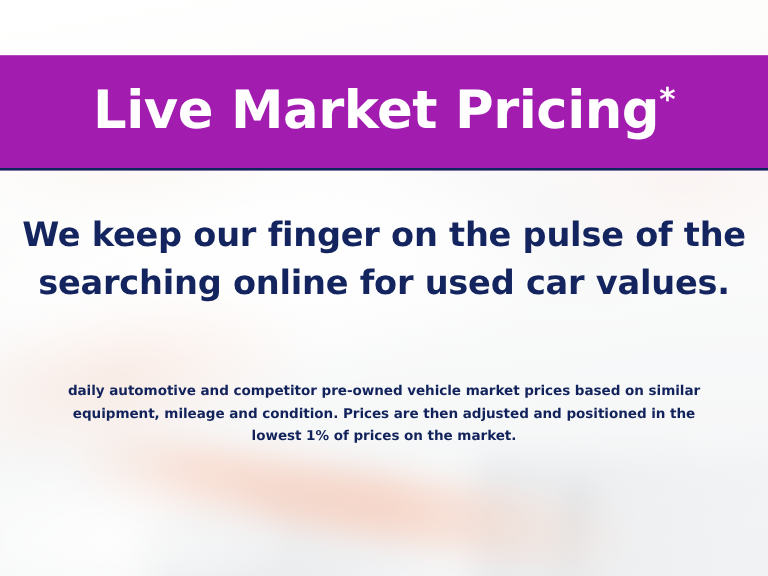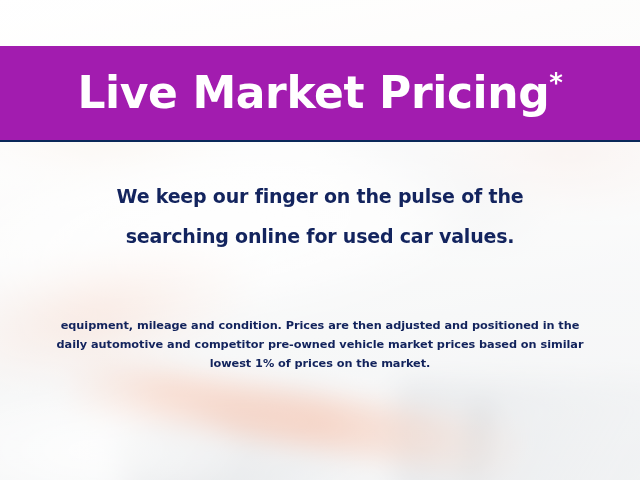--- a/index.html
+++ b/index.html
@@ -170,24 +170,24 @@
     <div class="blob b-white-low"></div>
   </div>
   <div class="bg-layer bg-wash"></div>
 
   <div class="header-bar">
     <div class="header-title">
       <span>Live Market Pricing</span><span class="star">*</span>
     </div>
   </div>
 
-  <div class="headline" style="font-size: 19px;">
+  <div class="headline" style="font-size: 28px;">
     <span class="hl-line">We keep our finger on the pulse of the</span>
     <span class="hl-line">searching online for used car values.</span>
   </div>
 
   <div class="fineprint" style="font-size: 11.3017px;">
+    <span class="fp-line">daily automotive and competitor pre-owned vehicle market prices based on similar</span>
     <span class="fp-line">equipment, mileage and condition. Prices are then adjusted and positioned in the</span>
-    <span class="fp-line">daily automotive and competitor pre-owned vehicle market prices based on similar</span>
     <span class="fp-line">lowest 1% of prices on the market.</span>
   </div>
 
 </div>
 
 </body></html>

